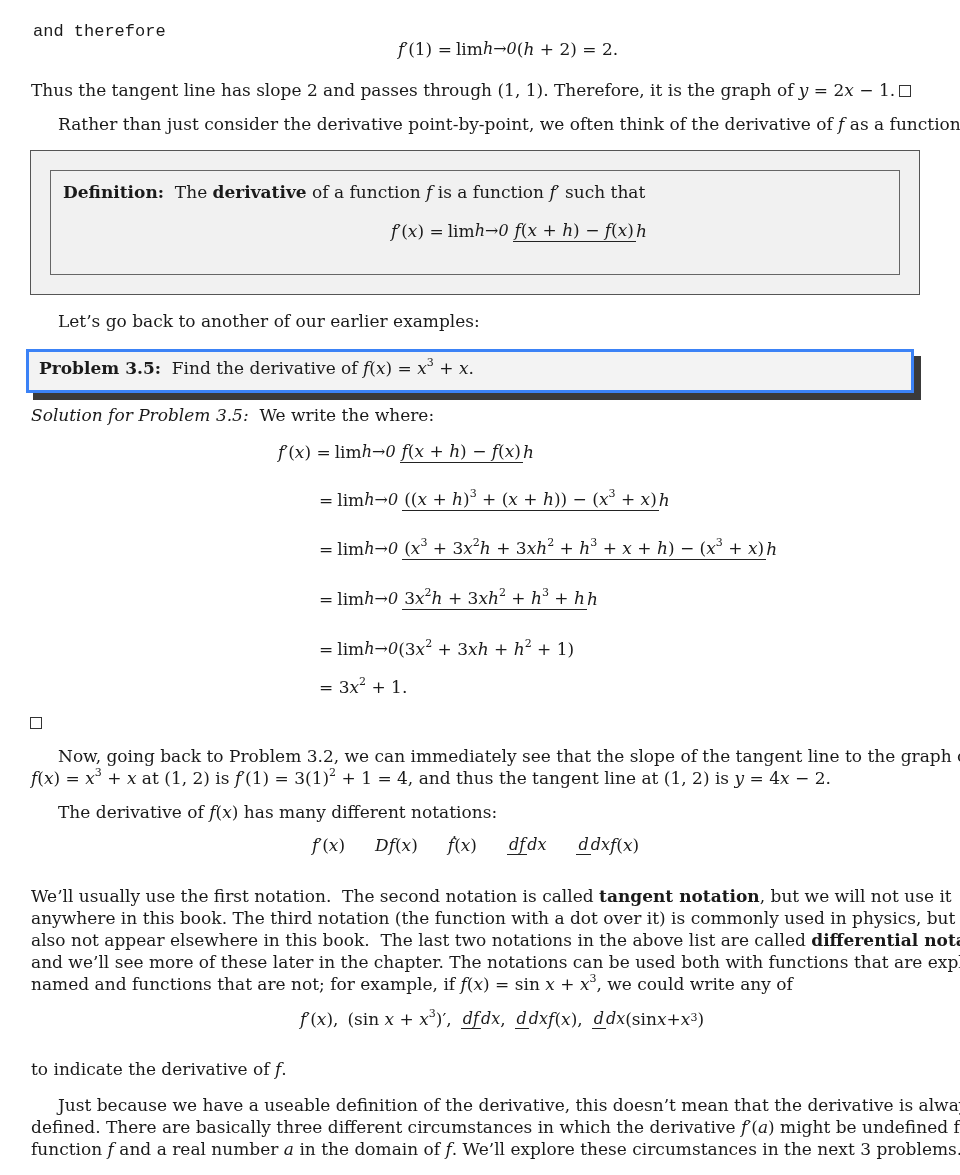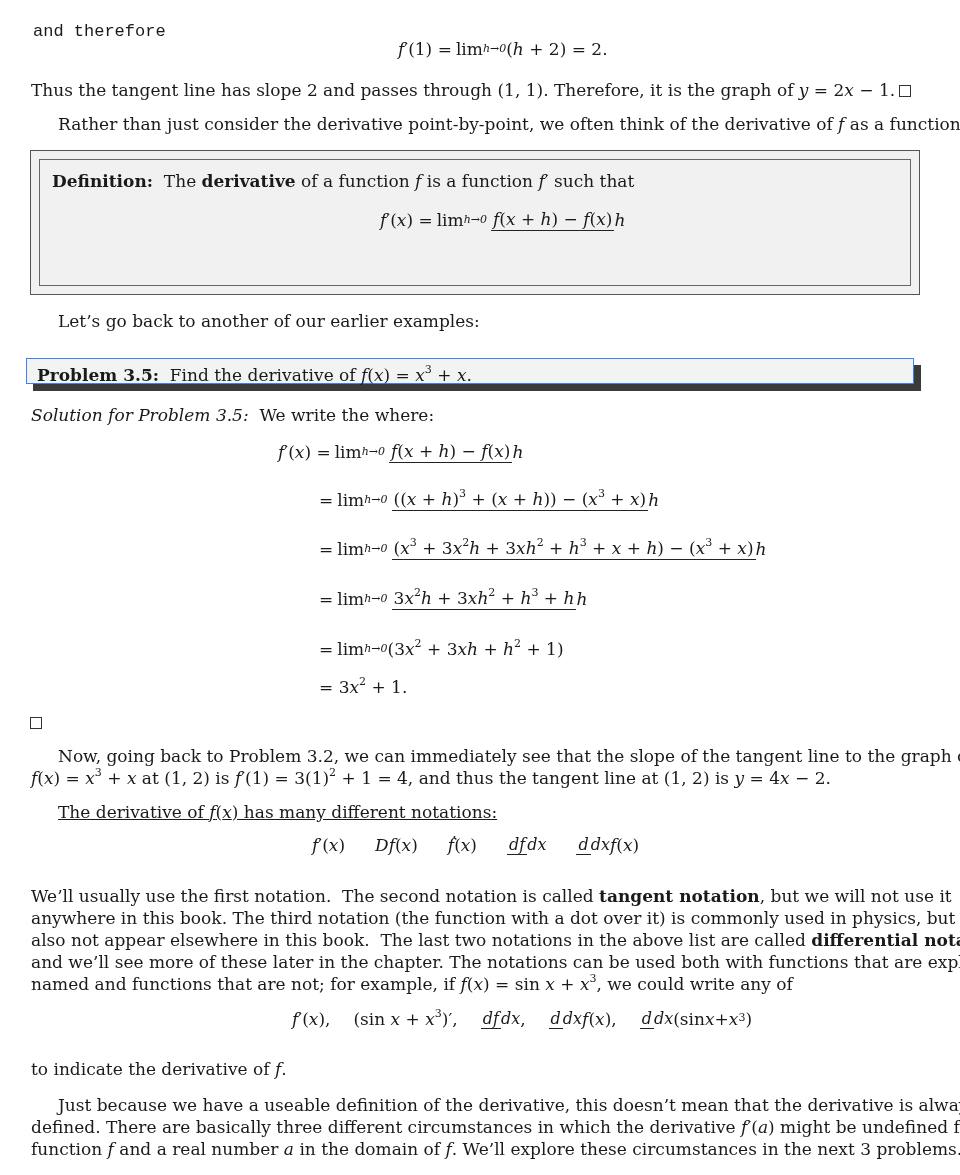--- a/index.html
+++ b/index.html
@@ -14,32 +14,32 @@
   sup { font-size: 11px; line-height: 0; position: relative; top: -1px; vertical-align: super; }
   .qed { display: inline-block; width: 10px; height: 10px; border: 1px solid #333; vertical-align: -1px; margin-left: 4px; }
 
   
   .frac { display: inline-flex; flex-direction: row; align-items: center; vertical-align: middle; }
   .frac .num { padding: 0 2px; border-bottom: 1px solid #222; line-height: 22px; }
   .frac .den { line-height: 22px; }
   .frac.small .num, .frac.small .den { line-height: 18px; font-size: 16px; }
   .lim { display: inline-flex; flex-direction: row; align-items: center; vertical-align: middle; margin: 0 4px; }
   .lim .l { line-height: 20px; }
-  .lim .sub { font-size: 11px; line-height: 10px; font-style: italic; }
+  .lim .sub { font-size: 16px; line-height: 10px; font-style: italic; }
 
   .defbox {
     position: absolute; left: 30px; top: 150px; width: 890px; height: 145px;
     border: 1px solid #555; background: #f1f1f1; box-sizing: border-box;
-    padding: 8px;
+    padding: 19px;
   }
   .defbox .inner { border: 1px solid #666; width: 100%; height: 100%; box-sizing: border-box; position: relative; }
 
   .probbox {
-    position: absolute; left: 26px; top: 358px; width: 888px; height: 26px;
-    background: #f3f3f3; border: 1px solid #3b82f6; box-sizing: border-box;
+    position: absolute; left: 26px; top: 349px; width: 888px; height: 44px;
+    background: #f3f3f3; border: 3px solid #3b82f6; box-sizing: border-box;
     box-shadow: 7px 7px 0 #3a3a3a;
   }
 
   .eqrow { position: absolute; left: 0; display: flex; align-items: center; white-space: nowrap; }
 </style>
 </head>
 <body>
 
 <div class="abs" style="left:33px; top:21px;font-family:Liberation Mono, monospace;">and therefore</div>
 
@@ -152,21 +152,21 @@
   </div>
 </div>
 
 <div class="abs" style="left:30px; top:711px;"><span class="qed" style="margin-left:0;"></span></div>
 
 <div class="abs" style="left:58px; top:745px; width:873px; text-align:justify; text-align-last:justify;">Now, going back to Problem 3.2, we can immediately see that the slope of the tangent line to the graph of</div>
 <div class="abs" style="left:31px; top:767px;">
   <i>f</i>(<i>x</i>) = <i>x</i><sup>3</sup> + <i>x</i> at (1, 2) is <i>f</i>′(1) = 3(1)<sup>2</sup> + 1 = 4, and thus the tangent line at (1, 2) is <i>y</i> = 4<i>x</i> − 2.
 </div>
 
-<div class="abs" style="left:58px; top:801px;text-decoration:underline;">
+<div class="abs" style="left:58px; top:801px;">
   The derivative of <i>f</i>(<i>x</i>) has many different notations:
 </div>
 
 <div class="eqrow" style="top:834px; left:312px; gap:30px;">
   <span><i>f</i>′(<i>x</i>)</span>
   <span><i>Df</i>(<i>x</i>)</span>
   <span><i>ḟ</i>(<i>x</i>)</span>
   <span class="frac small">
       <span class="num"><i>df</i></span>
       <span class="den"><i>dx</i></span>
@@ -186,21 +186,21 @@
   <div class="abs" style="left:31px; top:907px; width:900px; text-align:justify; text-align-last:justify;">anywhere in this book. The third notation (the function with a dot over it) is commonly used in physics, but will</div>
   <div class="abs" style="left:31px; top:929px; width:900px; text-align:justify; text-align-last:justify;">
     also not appear elsewhere in this book.&nbsp; The last two notations in the above list are called <b>differential notation</b>
   </div>
   <div class="abs" style="left:31px; top:951px; width:900px; text-align:justify; text-align-last:justify;">and we’ll see more of these later in the chapter. The notations can be used both with functions that are explicitly</div>
   <div class="abs" style="left:31px; top:973px;">
     named and functions that are not; for example, if <i>f</i>(<i>x</i>) = sin <i>x</i> + <i>x</i><sup>3</sup>, we could write any of
   </div>
 </div>
 
-<div class="eqrow" style="top:1008px; left:292px; gap:23px;">
+<div class="eqrow" style="top:1008px; left:300px; gap:9px;">
   <span><i>f</i>′(<i>x</i>),</span>
   <span>(sin <i>x</i> + <i>x</i><sup>3</sup>)′,</span>
   <span style="display:inline-flex; align-items:center;"><span class="frac small">
         <span class="num"><i>df</i></span>
         <span class="den"><i>dx</i></span>
       </span>,</span>
   <span style="display:inline-flex; align-items:center;"><span class="frac small">
         <span class="num"><i>d</i></span>
         <span class="den"><i>dx</i></span>
       </span><i>f</i>(<i>x</i>),</span>

